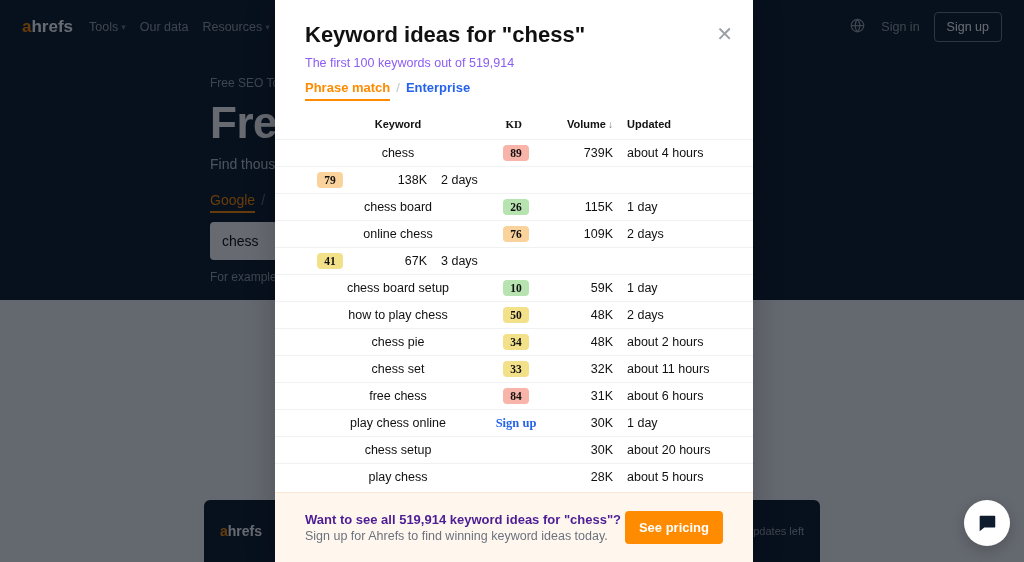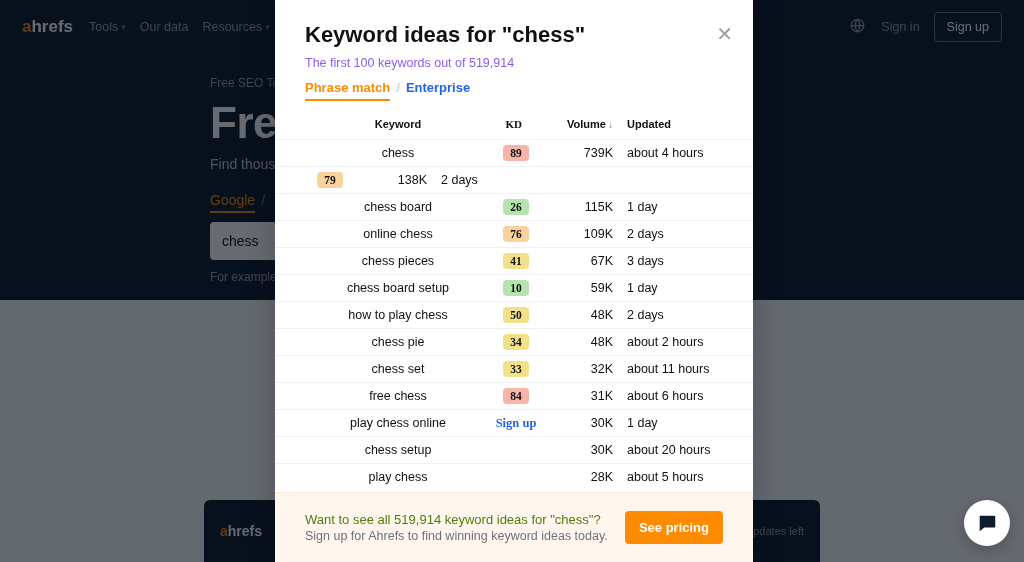--- a/index.html
+++ b/index.html
@@ -105,21 +105,21 @@
   .kd-red    { background: #f8b4a8; }
   .kd-orange { background: #f9d29c; }
   .kd-yellow { background: #f3e18a; }
   .kd-green  { background: #b7e3b0; }
   .kd-link   { color: #2563eb; font-weight: 600; }
 
   .modal-cta {
     background: #fff7ed; padding: 18px 30px; display: flex; align-items: center;
     border-top: 1px solid #fde8d3;
   }
-  .modal-cta .txt .l1 { font-size: 13px; font-weight: 400; color: #4d7c0f; }
+  .modal-cta .txt .l1 { font-size: 13px; font-weight: 700; color: #4c1d95; }
   .modal-cta .txt .l2 { font-size: 12.5px; color: #6b7280; margin-top: 2px; }
   .modal-cta .spacer { flex: 1; }
   .modal-cta .btn {
     background: #ff8b00; color: #fff; font-weight: 700; font-size: 13px;
     padding: 9px 14px; border-radius: 4px; cursor: pointer;
   }
 
   
   .chat-bubble {
     position: absolute; bottom: 16px; right: 14px; width: 46px; height: 46px;
@@ -217,21 +217,20 @@
         <span class="c-vol">115K</span>
         <span class="c-upd">1 day</span>
       </div>
       <div class="row">
         <span class="c-kw">online chess</span>
         <span class="c-kd"><span class="kd-badge kd-orange">76</span></span>
         <span class="c-vol">109K</span>
         <span class="c-upd">2 days</span>
       </div>
       <div class="row">
-        <span class="c-kw">chess pieces</span>
         <span class="c-kd"><span class="kd-badge kd-yellow">41</span></span>
         <span class="c-vol">67K</span>
         <span class="c-upd">3 days</span>
       </div>
       <div class="row">
         <span class="c-kw">chess board setup</span>
         <span class="c-kd"><span class="kd-badge kd-green">10</span></span>
         <span class="c-vol">59K</span>
         <span class="c-upd">1 day</span>
       </div>

